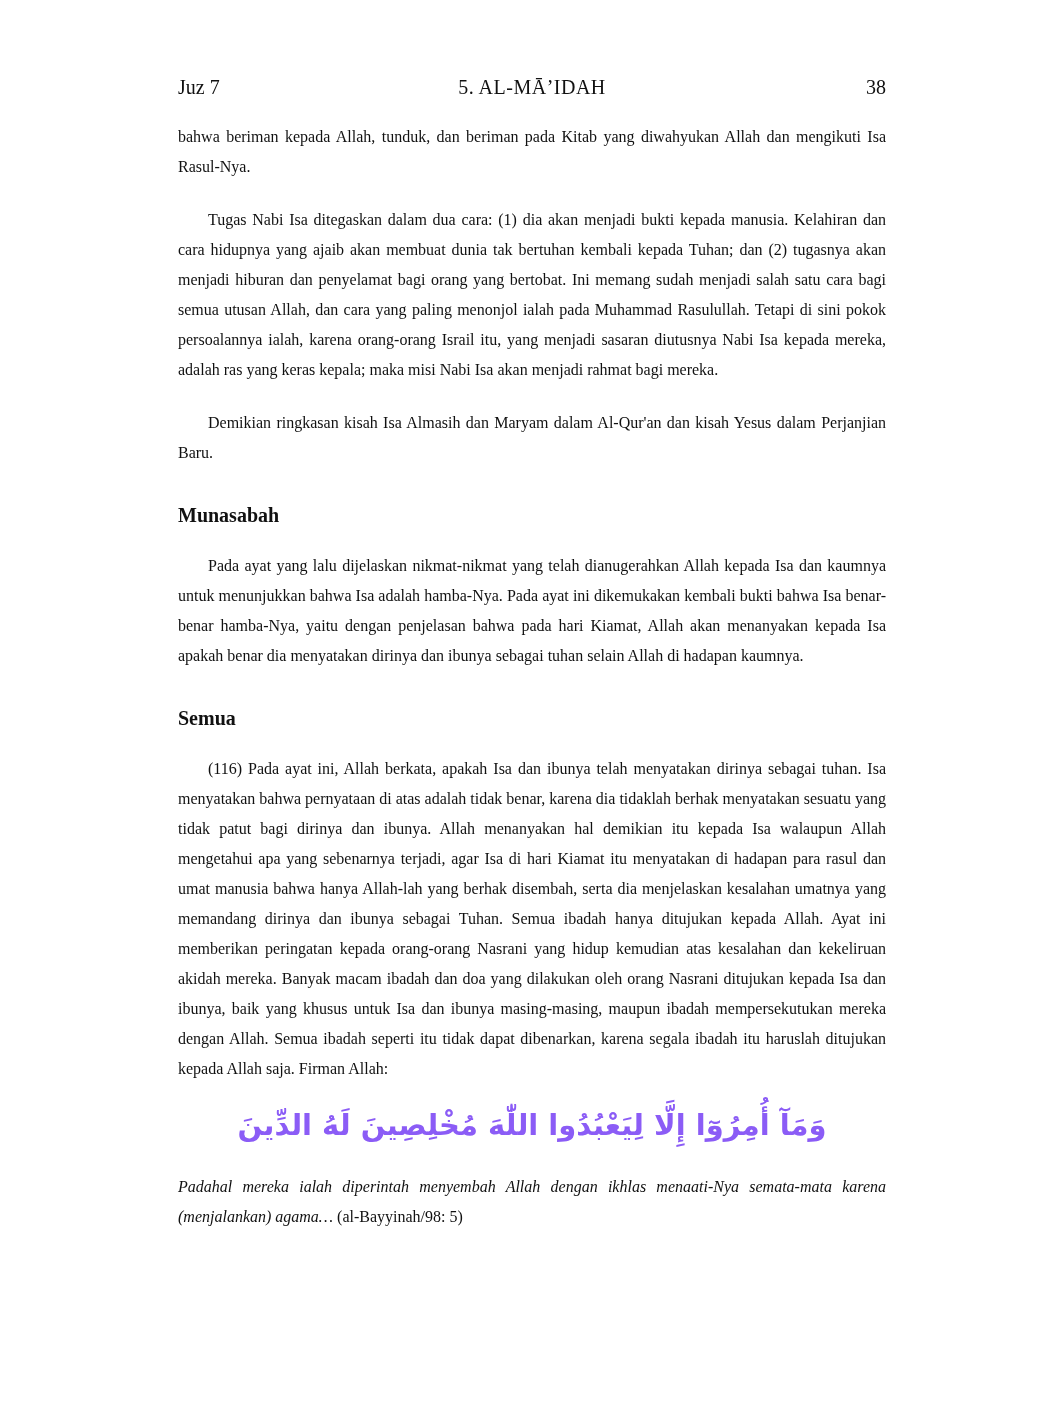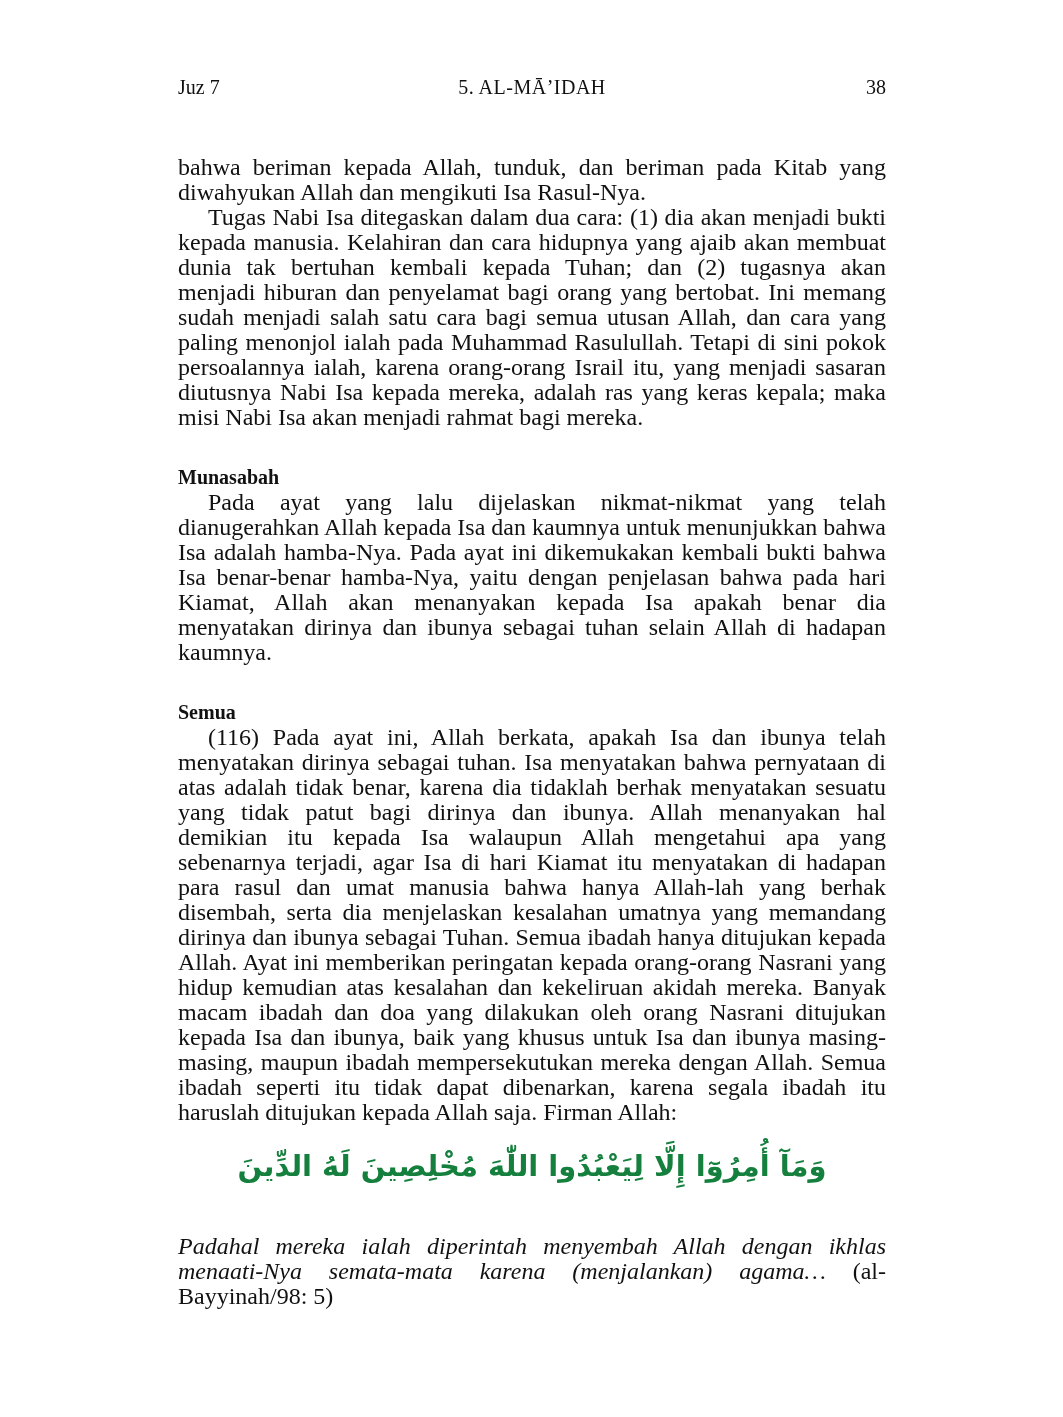--- a/index.html
+++ b/index.html
@@ -15,54 +15,54 @@
   .page {
     width: 1063px;
     height: 1417px;
     padding: 76px 177px 60px 178px;
   }
   .running-header {
     display: flex;
     justify-content: space-between;
     align-items: baseline;
     font-size: 20px;
-    margin-bottom: 56px;
   }
   .running-header .hdr-title {
     letter-spacing: 0.5px;
     position: absolute;
     left: 50%;
     transform: translateX(-50%);
     text-align: right;
   }
   .running-header { position: relative; }
   .body-text p {
-    font-size: 24px;
-    line-height: 25px;
+    font-size: 16px;
+    line-height: 30px;
     text-align: justify;
+    margin-top: 23px;
   }
   .body-text p.indent {
     text-indent: 30px;
   }
   h2.section-heading {
     font-size: 20px;
     line-height: 26.2px;
     font-weight: bold;
     margin-top: 34px;
   }
   .arabic-verse {
     direction: rtl;
     text-align: center;
     font-family: "DejaVu Sans", sans-serif;
     font-size: 29px;
     font-weight: bold;
     line-height: 1.6;
     margin-top: 18px;
     margin-bottom: 8px;
-    color: #15803d;
+    color: #8b5cf6;
   }
   .translation {
     font-size: 20px;
     line-height: 26.2px;
     text-align: justify;
     margin-top: 44px;
   }
   .translation .it { font-style: italic; }
   .translation .ref { font-style: normal; }
 </style>
@@ -76,20 +76,21 @@
     <span class="hdr-title">5. AL-MĀ’IDAH</span>
     <span>38</span>
   </div>
 
   <div class="body-text">
 
     <p>bahwa beriman kepada Allah, tunduk, dan beriman pada Kitab yang diwahyukan Allah dan mengikuti Isa Rasul-Nya.</p>
 
     <p class="indent">Tugas Nabi Isa ditegaskan dalam dua cara: (1) dia akan menjadi bukti kepada manusia. Kelahiran dan cara hidupnya yang ajaib akan membuat dunia tak bertuhan kembali kepada Tuhan; dan (2) tugasnya akan menjadi hiburan dan penyelamat bagi orang yang bertobat. Ini memang sudah menjadi salah satu cara bagi semua utusan Allah, dan cara yang paling menonjol ialah pada Muhammad Rasulullah. Tetapi di sini pokok persoalannya ialah, karena orang-orang Israil itu, yang menjadi sasaran diutusnya Nabi Isa kepada mereka, adalah ras yang keras kepala; maka misi Nabi Isa akan menjadi rahmat bagi mereka.</p>
 
+    <p class="indent">Demikian ringkasan kisah Isa Almasih dan Maryam dalam Al-Qur'an dan kisah Yesus dalam Perjanjian Baru.</p>
 
     <h2 class="section-heading">Munasabah</h2>
 
     <p class="indent">Pada ayat yang lalu dijelaskan nikmat-nikmat yang telah dianugerahkan Allah kepada Isa dan kaumnya untuk menunjukkan bahwa Isa adalah hamba-Nya. Pada ayat ini dikemukakan kembali bukti bahwa Isa benar-benar hamba-Nya, yaitu dengan penjelasan bahwa pada hari Kiamat, Allah akan menanyakan kepada Isa apakah benar dia menyatakan dirinya dan ibunya sebagai tuhan selain Allah di hadapan kaumnya.</p>
 
     <h2 class="section-heading">Semua</h2>
 
     <p class="indent">(116) Pada ayat ini, Allah berkata, apakah Isa dan ibunya telah menyatakan dirinya sebagai tuhan. Isa menyatakan bahwa pernyataan di atas adalah tidak benar, karena dia tidaklah berhak menyatakan sesuatu yang tidak patut bagi dirinya dan ibunya. Allah menanyakan hal demikian itu kepada Isa walaupun Allah mengetahui apa yang sebenarnya terjadi, agar Isa di hari Kiamat itu menyatakan di hadapan para rasul dan umat manusia bahwa hanya Allah-lah yang berhak disembah, serta dia menjelaskan kesalahan umatnya yang memandang dirinya dan ibunya sebagai Tuhan. Semua ibadah hanya ditujukan kepada Allah. Ayat ini memberikan peringatan kepada orang-orang Nasrani yang hidup kemudian atas kesalahan dan kekeliruan akidah mereka. Banyak macam ibadah dan doa yang dilakukan oleh orang Nasrani ditujukan kepada Isa dan ibunya, baik yang khusus untuk Isa dan ibunya masing-masing, maupun ibadah mempersekutukan mereka dengan Allah. Semua ibadah seperti itu tidak dapat dibenarkan, karena segala ibadah itu haruslah ditujukan kepada Allah saja. Firman Allah:</p>
 
     <div class="arabic-verse">وَمَآ أُمِرُوٓا إِلَّا لِيَعْبُدُوا اللّٰهَ مُخْلِصِينَ لَهُ الدِّينَ</div>

